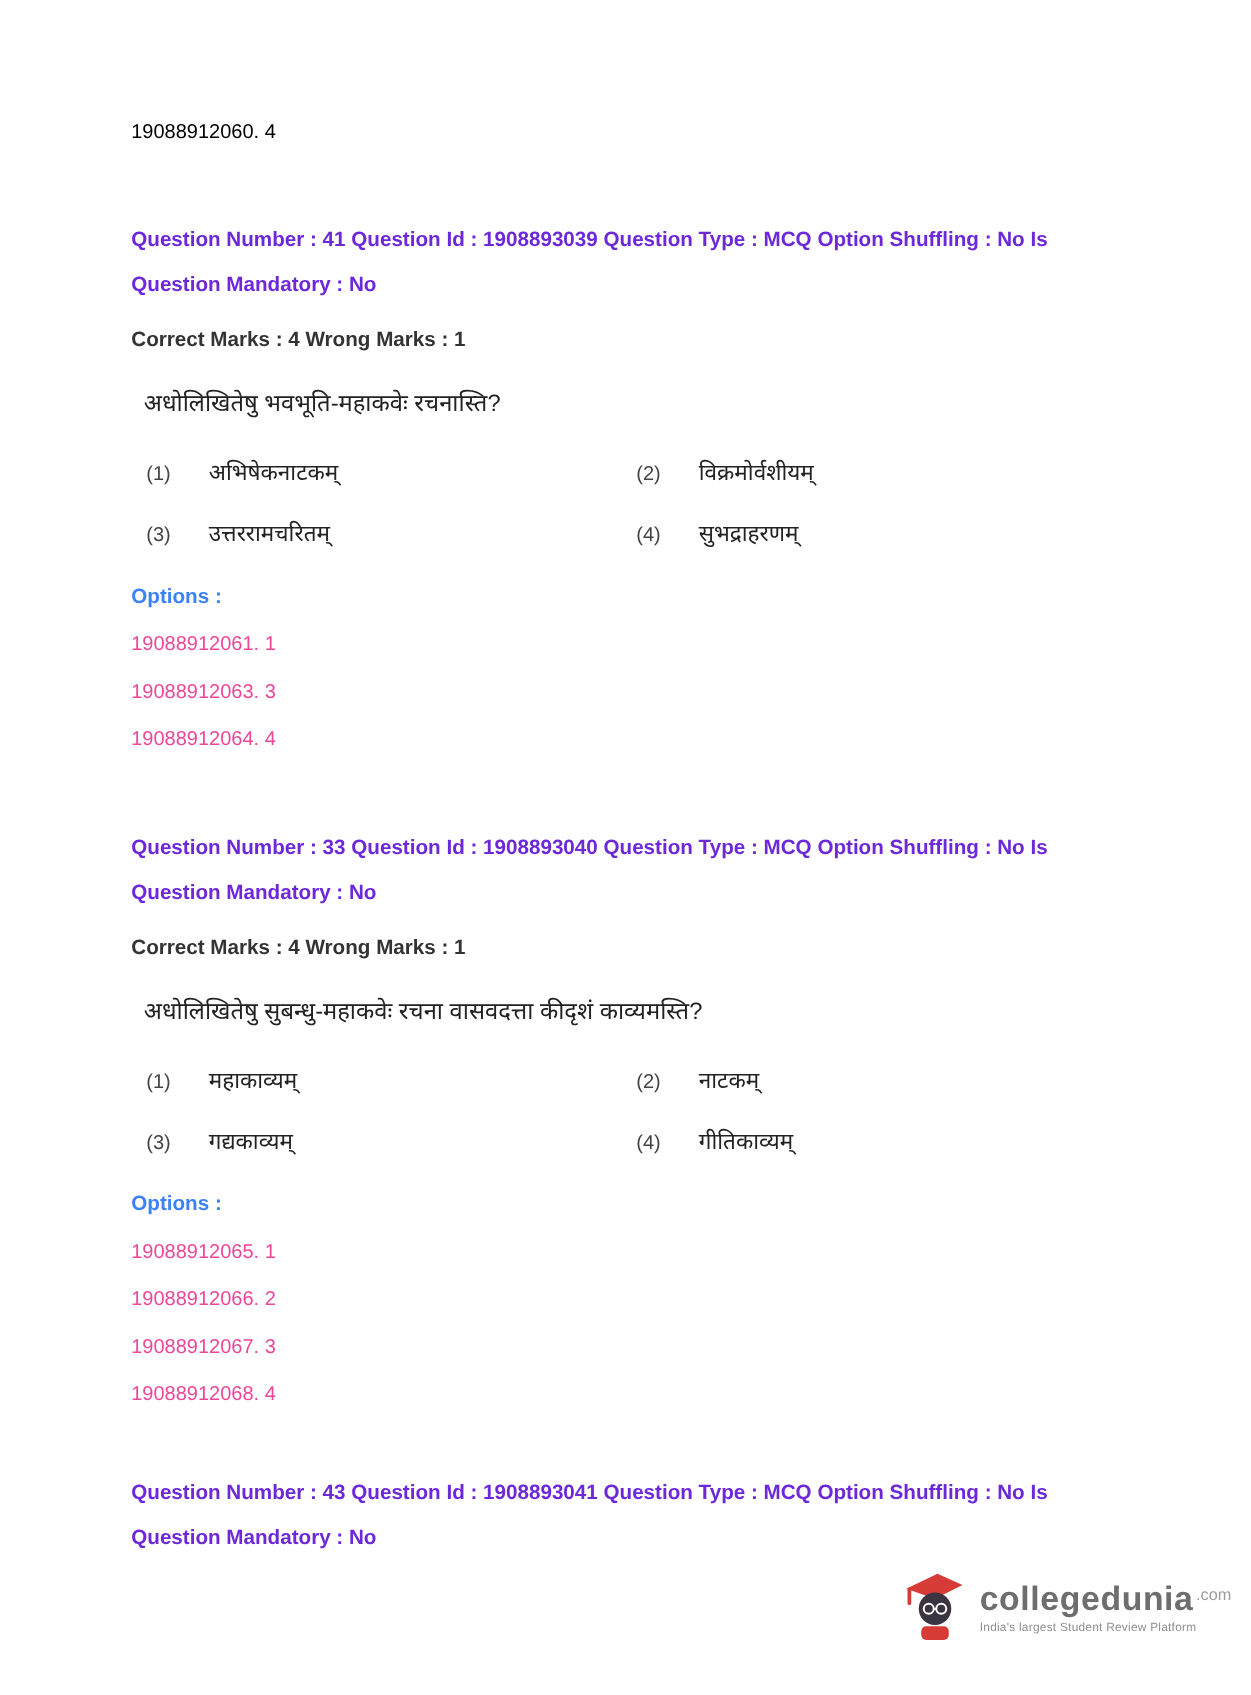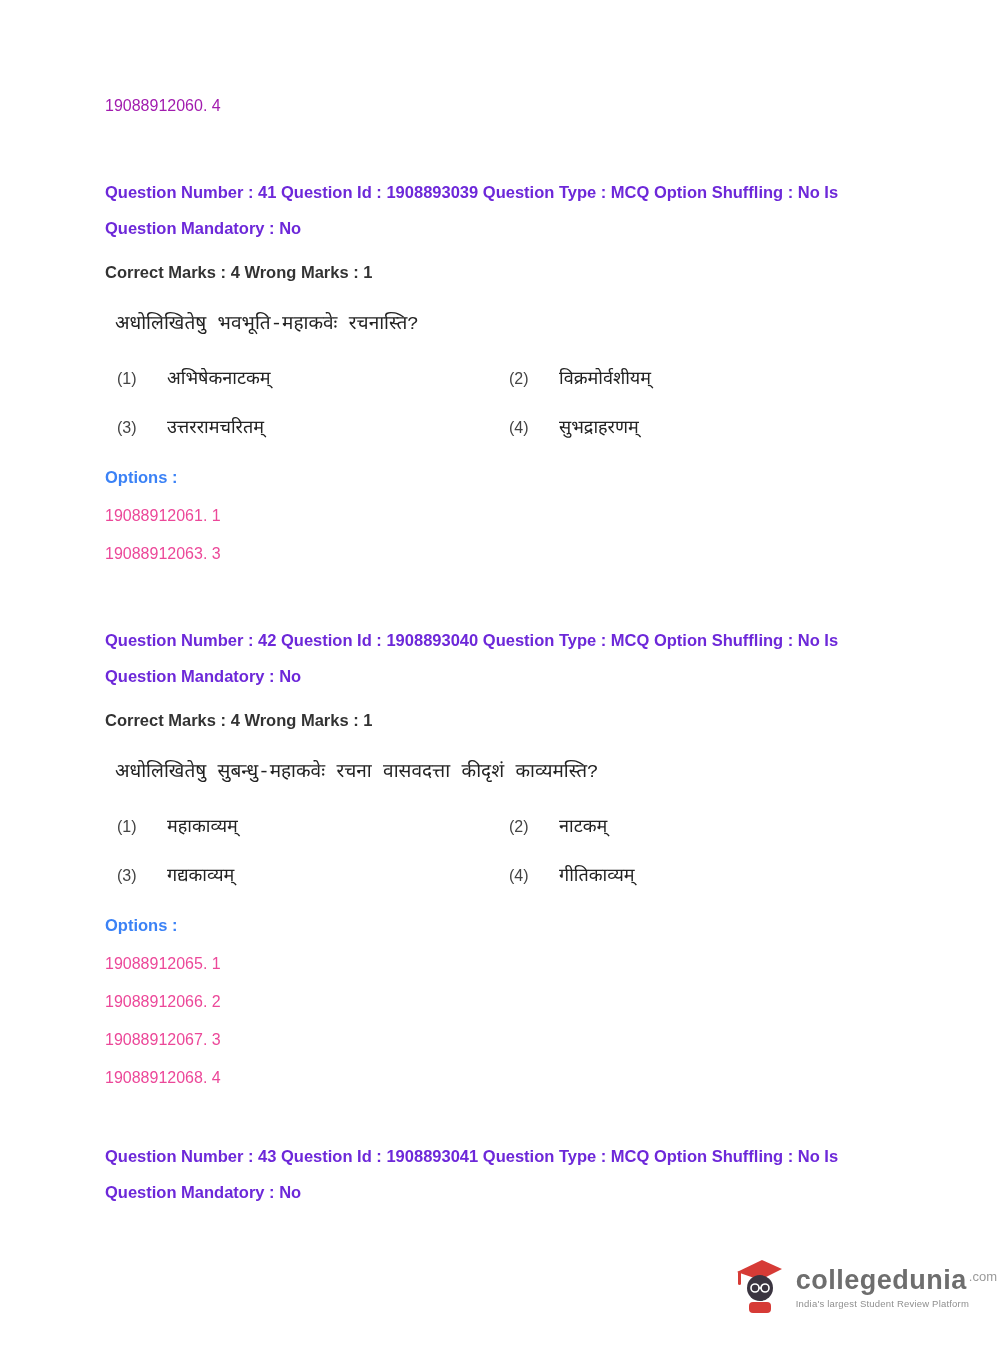--- a/index.html
+++ b/index.html
@@ -11,42 +11,42 @@
     background: #ffffff;
     font-family: "Liberation Sans", "DejaVu Sans", sans-serif;
     color: #333333;
     overflow: hidden;
   }
   .content { padding: 0 100px 0 105px; }
 
   .lead-option {
     padding-top: 97px;
     font-size: 16px;
-    color: #a21caf;
+    color: #000000;
   }
 
   .question-block { margin-top: 66px; }
   .question-block.tight { margin-top: 58px; }
 
   .hline {
     font-weight: 700;
     font-size: 16.5px;
     line-height: 22px;
     color: #6d28d9;
     margin: 0 0 14px 0;
   }
   .marks-line {
     font-weight: 700;
     font-size: 16.5px;
     line-height: 22px;
     color: #333333;
     margin: 22px 0 0 0;
   }
   .qtext {
-    font-family: Liberation Mono, monospace;
+    font-family: Liberation Sans, sans-serif;
     font-size: 19px;
     color: #222222;
     margin: 26px 0 0 10px;
   }
   .choices {
     display: grid;
     grid-template-columns: 392px auto;
     row-gap: 25px;
     margin: 30px 0 0 12px;
   }
@@ -69,21 +69,21 @@
     margin: 30px 0 0 0;
   }
   .oid {
     font-size: 16px;
     color: #ec4899;
     margin: 20px 0 0 0;
   }
 
   .logo {
     position: absolute;
-    right: 4px;
+    right: 16px;
     bottom: 38px;
     display: flex;
     align-items: center;
   }
   .logo-icon { margin-right: 10px; }
   .logo-col { display: flex; flex-direction: column; }
   .logo-text-row { display: flex; align-items: flex-start; }
   .logo-brand {
     font-weight: 700;
     font-size: 27px;
@@ -131,24 +131,25 @@
           <span class="ctext">उत्तररामचरितम्</span>
         </div>
         <div class="choice">
           <span class="cnum">(4)</span>
           <span class="ctext">सुभद्राहरणम्</span>
         </div>
       </div>
       <p class="opts-label">Options :</p>
       <p class="oid">19088912061. 1</p>
       <p class="oid">19088912063. 3</p>
+      <p class="oid">19088912064. 4</p>
     </section>
 
     <section class="question-block">
-      <p class="hline">Question Number : 42 Question Id : 1908893040 Question Type : MCQ Option Shuffling : No Is</p>
+      <p class="hline">Question Number : 33 Question Id : 1908893040 Question Type : MCQ Option Shuffling : No Is</p>
       <p class="hline">Question Mandatory : No</p>
       <p class="marks-line">Correct Marks : 4 Wrong Marks : 1</p>
       <p class="qtext">अधोलिखितेषु सुबन्धु-महाकवेः रचना वासवदत्ता कीदृशं काव्यमस्ति?</p>
       <div class="choices">
         <div class="choice">
           <span class="cnum">(1)</span>
           <span class="ctext">महाकाव्यम्</span>
         </div>
         <div class="choice">
           <span class="cnum">(2)</span>

